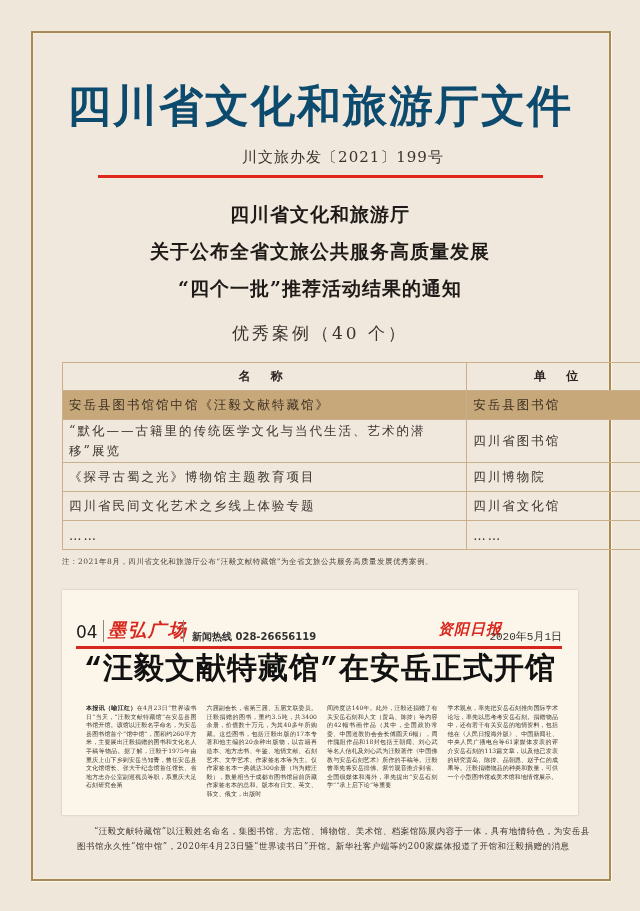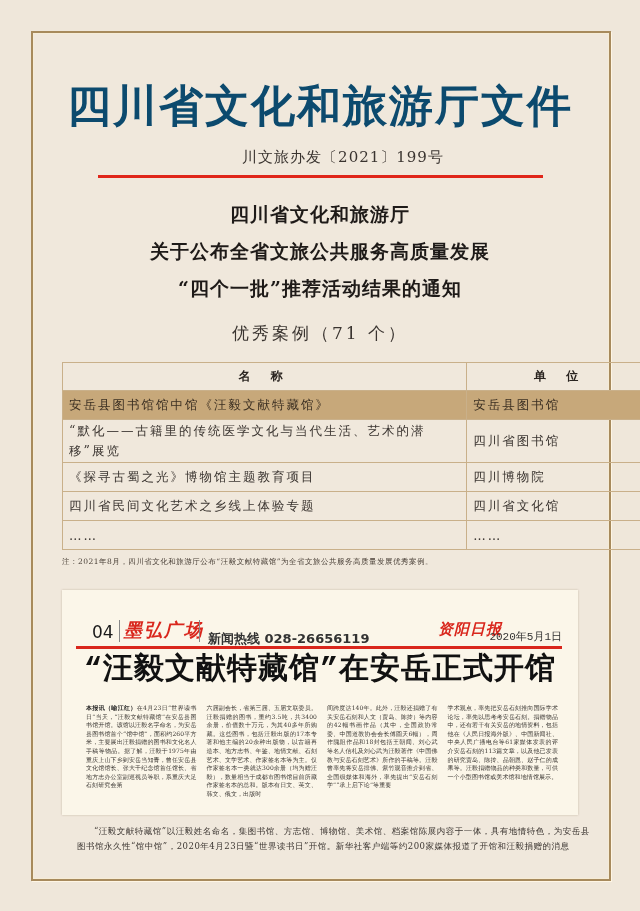--- a/index.html
+++ b/index.html
@@ -94,38 +94,38 @@
       font-size: 7.5px; color: #4a4038; letter-spacing: 0.5px;
     }
     .newspaper {
       position: absolute;
       left: 62px; top: 590px;
       width: 516px; height: 225px;
       background: #fbf6e9;
       box-shadow: 0 0 2px rgba(120,100,70,0.35);
     }
     .np-header {
-      position: absolute; left: 30px; right: 16px; top: 30px; height: 24px;
+      position: absolute; left: 14px; right: 16px; top: 30px; height: 24px;
     }
     .np-page {
       position: absolute; left: 0; top: 2px; font-size: 17px;
       font-family: "DejaVu Sans", "Liberation Sans", sans-serif; color: #1a1a1a;
     }
     .np-sep1 {
       position: absolute; left: 27px; top: 0; width: 1px; height: 22px; background: #888;
     }
     .np-column-name {
       position: absolute; left: 32px; top: -2px; font-size: 18px; color: #d9261c;
       font-style: italic; font-weight: bold; letter-spacing: 2px;
     }
     .np-sep2 {
       position: absolute; left: 107px; top: 0; width: 1px; height: 22px; background: #888;
     }
     .np-hotline {
-      position: absolute; left: 116px; top: 10px; font-size: 13px; color: #333;
+      position: absolute; left: 116px; top: 10px; font-size: 10px; color: #333;
       font-family: "DejaVu Sans", "Liberation Sans", sans-serif; font-weight: bold;
     }
     .np-paper-name {
       position: absolute; right: 60px; top: 0px; font-size: 15px; color: #d9261c;
       font-style: italic; font-weight: bold; letter-spacing: 1px; font-family: Liberation Mono, monospace;
     }
     .np-date {
       position: absolute; right: 0; top: 9px; font-size: 11px; color: #333;
       font-family: Liberation Mono, monospace;
     }
@@ -161,21 +161,21 @@
 <div class="doc-title">四川省文化和旅游厅文件</div>
 <div class="doc-number">川文旅办发〔2021〕199号</div>
 <div class="red-rule"></div>
 
 <div class="notice-title">
   <div>四川省文化和旅游厅</div>
   <div>关于公布全省文旅公共服务高质量发展</div>
   <div>“四个一批”推荐活动结果的通知</div>
 </div>
 
-<div class="section-heading">优秀案例（71 个）</div>
+<div class="section-heading">优秀案例（40 个）</div>
 
 <table class="cases">
   <colgroup>
       <col class="c1">
       <col class="c2">
     </colgroup>
   <tbody>
       <tr>
     <th>名 称</th>
     <th>单 位</th>

